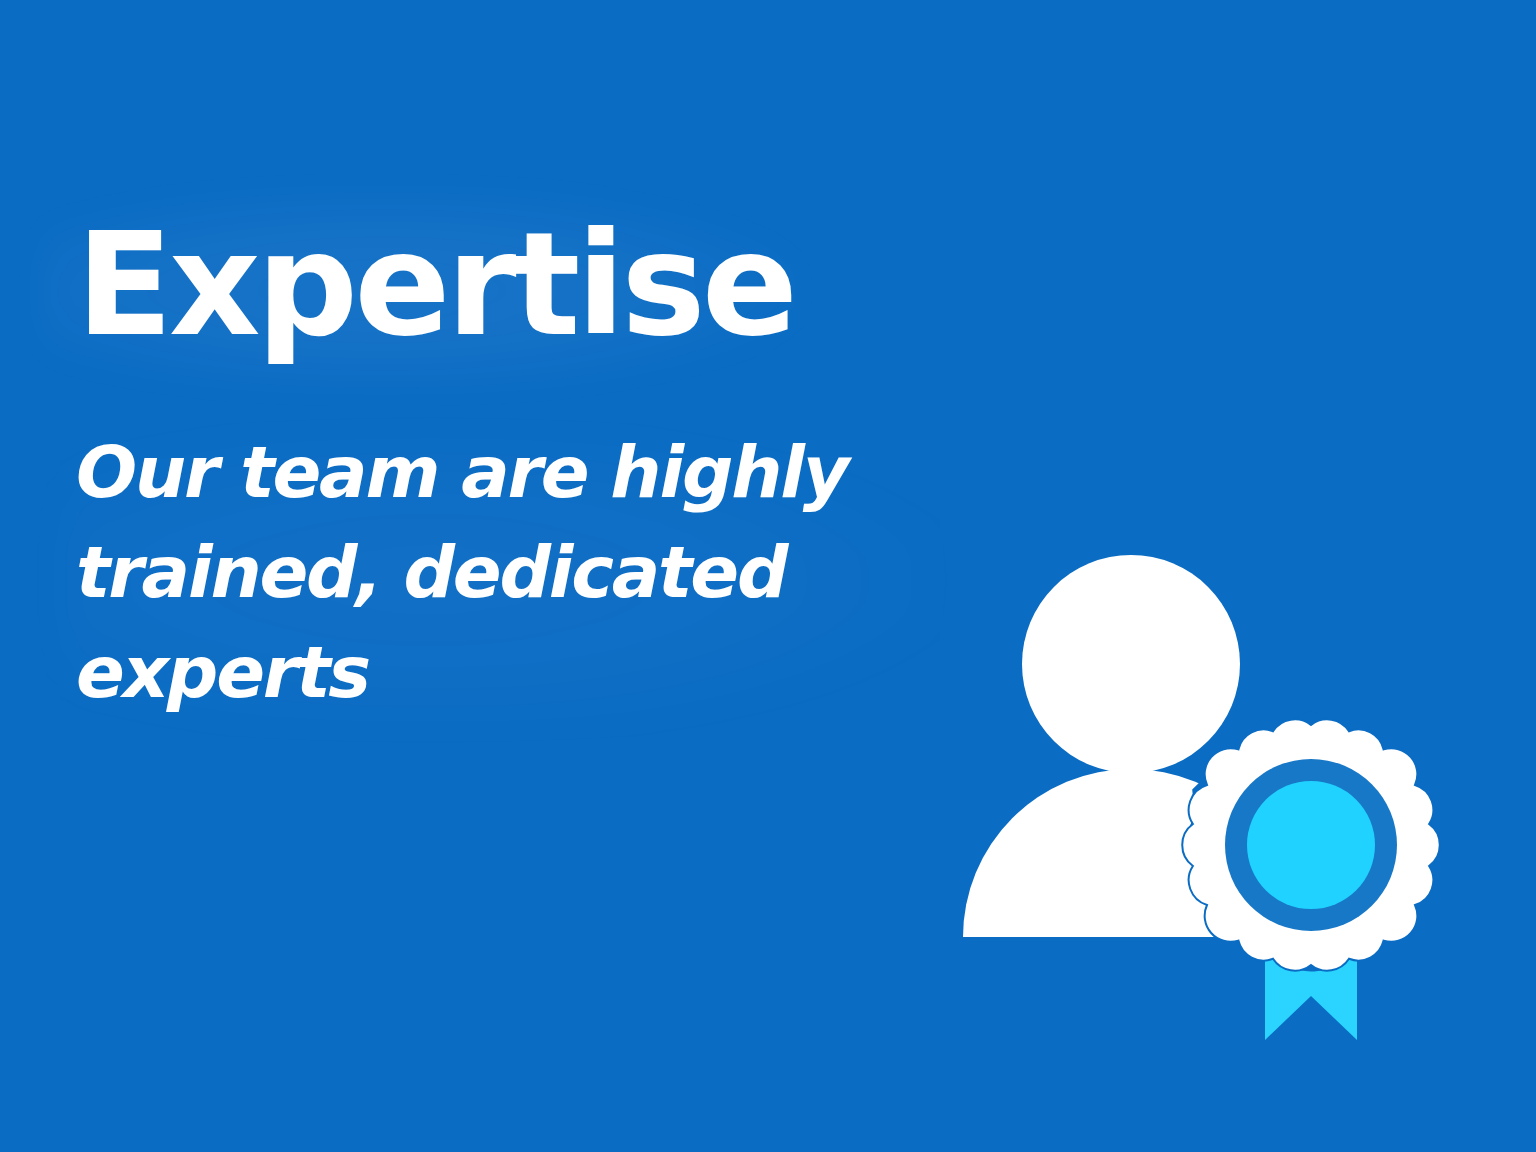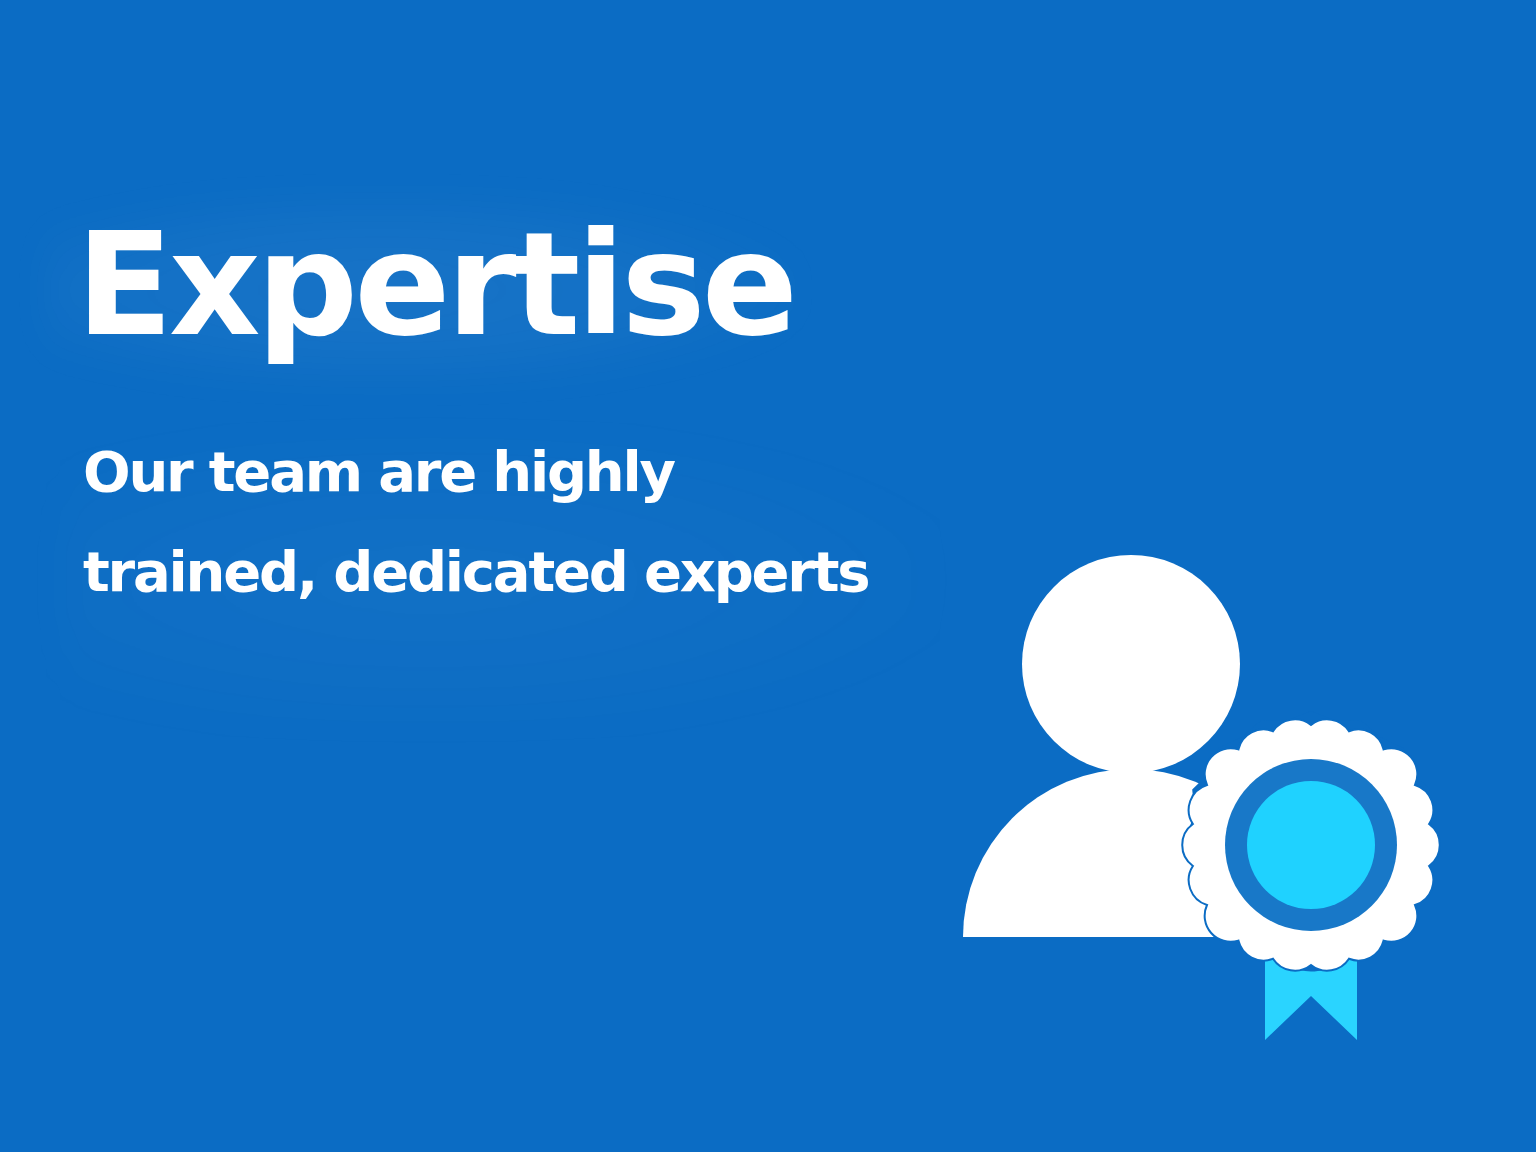--- a/index.html
+++ b/index.html
@@ -61,29 +61,30 @@
     color: #ffffff;
     font-family: "DejaVu Sans", "Liberation Sans", sans-serif;
     font-size: 142px;
     font-weight: 700;
     line-height: 1.0;
     letter-spacing: -4.0px;
     white-space: nowrap;
   }
 
   .subtitle {
-    margin: 7px;
+    margin: 0;
     margin-top: 66px;
     color: #ffffff;
     font-family: "DejaVu Sans", "Liberation Sans", sans-serif;
-    font-size: 56px;
+    font-size: 72px;
     font-weight: 700;
     line-height: 100px;
     letter-spacing: -2.2px;
     max-width: 830px;
+    font-style: italic;
   }
 
   
   .icon-wrap {
     position: absolute;
     left: 930px;
     top: 510px;
     width: 540px;
     height: 560px;
   }

